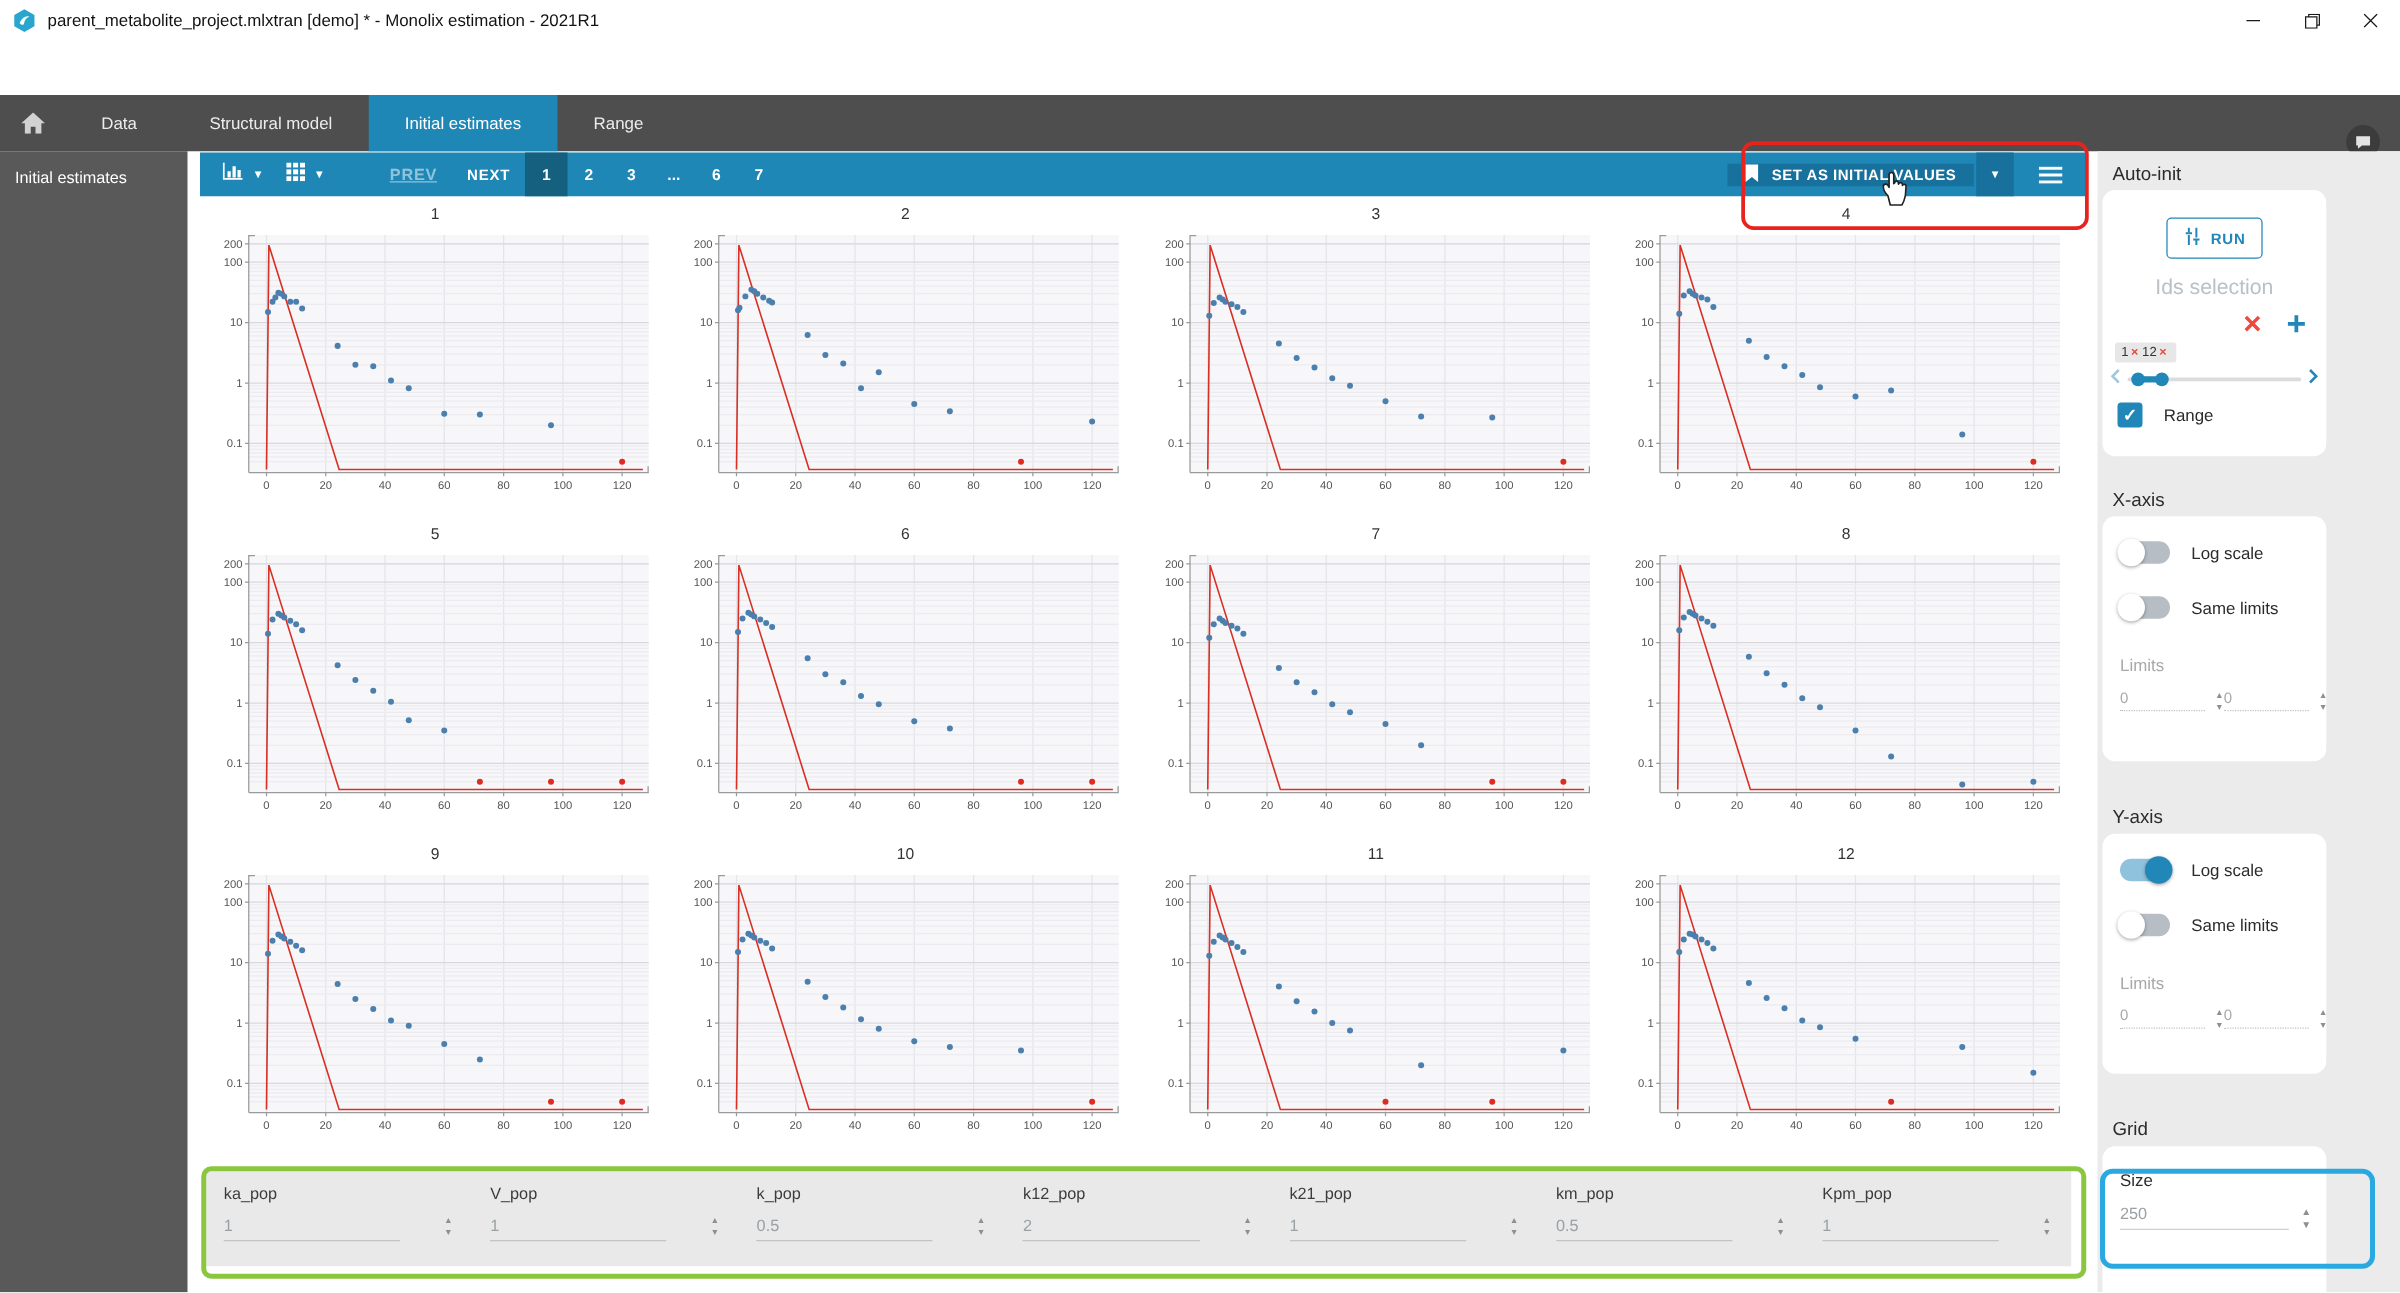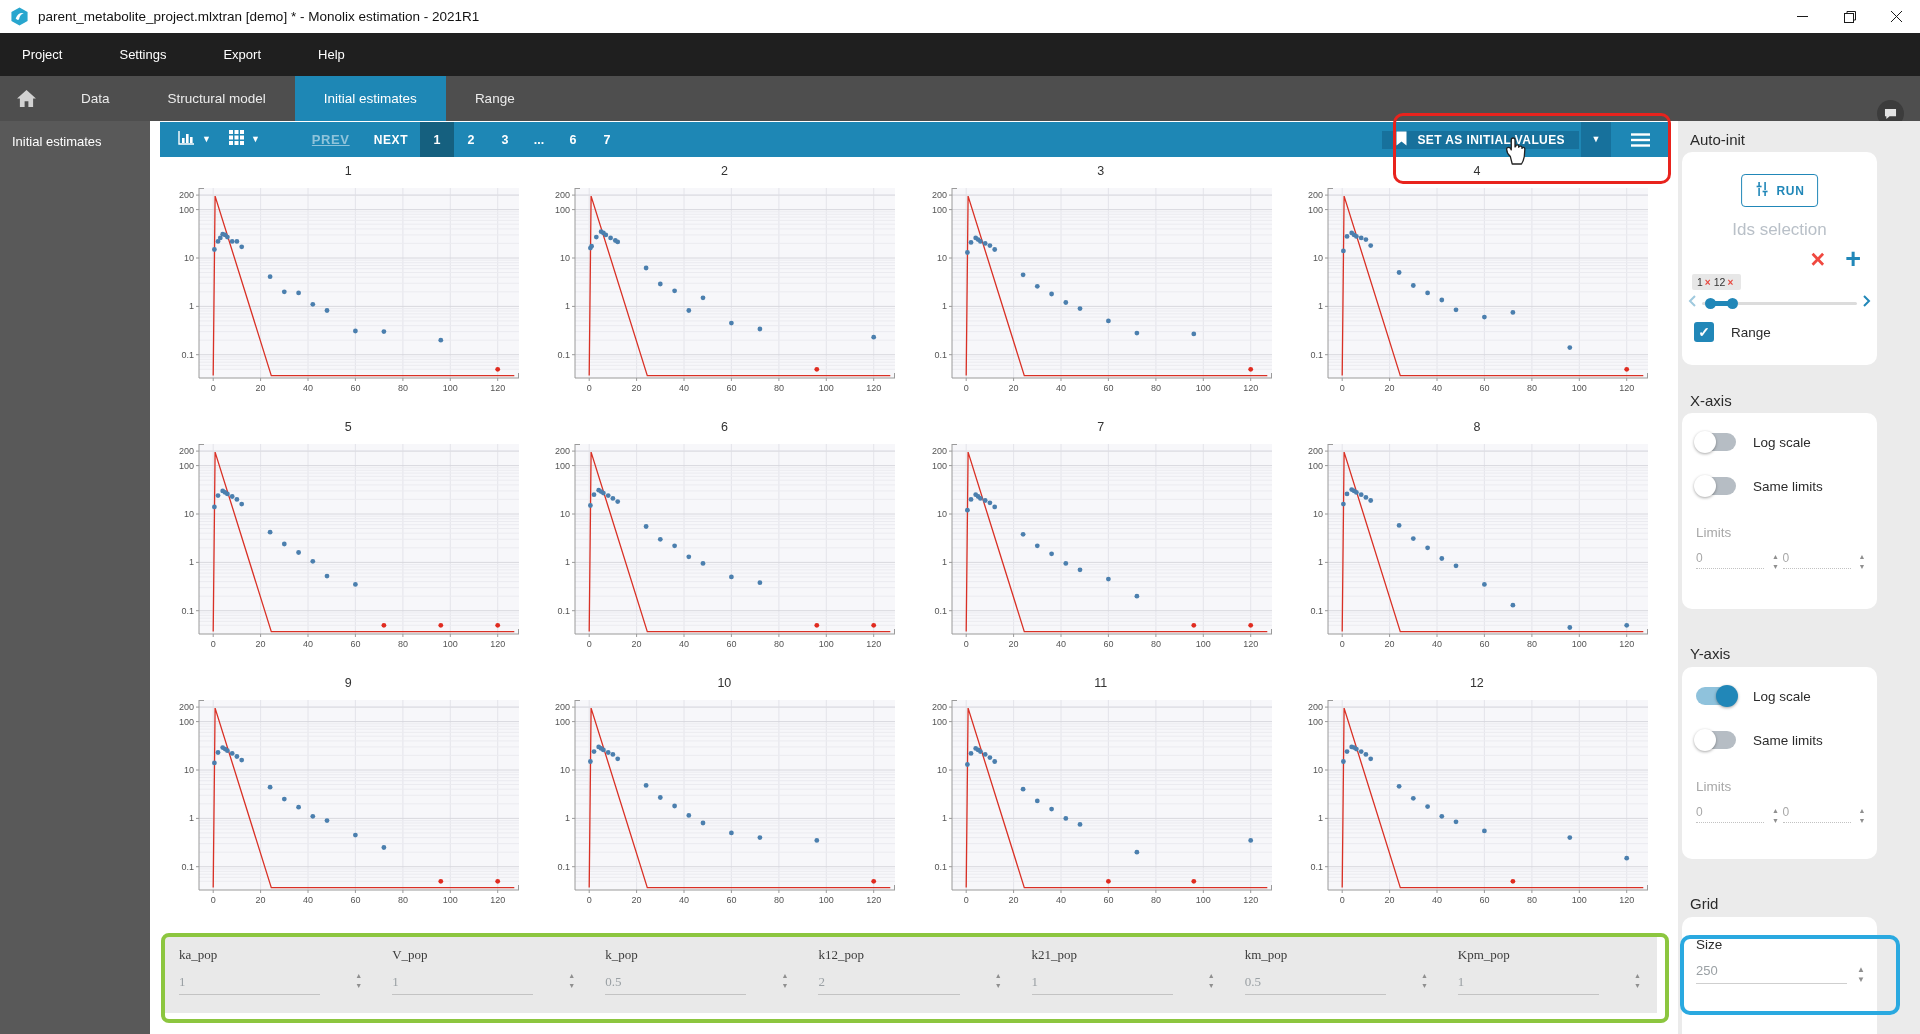--- a/index.html
+++ b/index.html
@@ -37,31 +37,31 @@
   .set-group{margin-left:auto;display:flex;align-items:center;height:35px;}
   .set-btn{background:#17719c;height:18px;display:flex;align-items:center;padding:0 14px;gap:10px;font-size:12px;font-weight:bold;letter-spacing:.4px;}
   .set-caret{background:#17719c;height:35px;width:30px;margin-left:2px;display:flex;align-items:center;justify-content:center;}
   .hamburger{margin:0 18px 0 20px;display:flex;}
   
   .plots{position:absolute;left:160px;top:158px;width:1505px;height:768px;display:grid;grid-template-columns:repeat(4,1fr);grid-auto-rows:256px;}
   .cell{display:flex;flex-direction:column;align-items:center;}
   .cell-title{font-size:12.5px;color:#333;height:18px;margin-top:6px;}
   
   .parambar{position:absolute;left:165px;top:937px;width:1492px;height:76px;background:#e9e9e9;display:flex;}
-  .param{flex:1;position:relative;padding:10px 0 0 14px;font-family:Liberation Serif, serif;}
+  .param{flex:1;position:relative;padding:10px 0 0 14px;}
   .param-label{font-size:13px;color:#3c3c3c;}
   .param-value{margin-top:11px;width:calc(100% - 58px);border-bottom:1px solid #c3c3c3;font-size:13px;color:#9aa0a4;padding-bottom:4px;}
   .spinner{display:flex;flex-direction:column;gap:3px;color:#8f8f8f;font-size:7px;line-height:7px;}
   .param .spinner{position:absolute;right:16px;top:36px;}
   
   .panel{position:absolute;left:1678px;top:121px;width:242px;bottom:0;background:#ebebeb;padding-left:32px;}
   .scroll-track{position:absolute;right:0;top:0;width:14px;height:100%;background:#f3f3f3;}
   .scroll-thumb{position:absolute;right:1px;top:106px;width:12px;height:781px;background:#a7a7a7;}
   .sec-title{position:absolute;left:12px;font-size:15px;color:#2b2b2b;}
-  .card{position:absolute;left:4px;width:195px;background:#fff;border-radius:10px;}
+  .card{position:absolute;left:4px;width:179px;background:#fff;border-radius:10px;}
   .run-btn{position:absolute;top:22px;left:50%;transform:translateX(-50%);display:flex;align-items:center;gap:8px;border:1px solid #2187b8;border-radius:4px;background:#fff;color:#2187b8;font-weight:bold;font-size:12px;letter-spacing:.6px;padding:7px 13px;}
   .ids{position:absolute;top:68px;width:100%;text-align:center;font-size:17px;color:#b9c0c8;}
   .icon-row{position:absolute;top:96px;right:16px;display:flex;gap:20px;align-items:center;}
   .x-ico{color:#f0483f;font-size:25px;font-weight:bold;line-height:22px;}
   .plus-ico{color:#2187b8;font-size:27px;font-weight:bold;line-height:22px;}
   .chip{position:absolute;top:122px;left:10px;background:#e7e7e7;border-radius:2px;padding:2px 5px;font-size:10.5px;color:#333;}
   .chip .rx{color:#e8483f;font-weight:bold;font-size:10px;margin:0 3px 0 2px;}
   .slider-row{position:absolute;top:143px;left:5px;right:5px;height:16px;display:flex;align-items:center;}
   .sl-line{flex:1;height:3px;background:#dcdcdc;border-radius:2px;position:relative;margin:0 5px;}
   .sl-bar{position:absolute;left:4%;width:15%;top:-1px;height:5px;background:#2187b8;border-radius:3px;}
@@ -117,26 +117,20 @@
           </svg>
         </div>
       <div class="win-btn">
           <svg width="11" height="11">
             <path d="M0 0 L11 11 M11 0 L0 11" stroke="#1b1b1b" stroke-width="1"></path>
           </svg>
         </div>
     </div>
   </div>
 
-  <div class="menubar" id="menu-items">
-      <div class="menu-item">Project</div>
-      <div class="menu-item">Settings</div>
-      <div class="menu-item">Export</div>
-      <div class="menu-item">Help</div>
-    </div>
 
   <div class="tabbar">
     <div class="home">
       <svg width="19" height="17" viewBox="0 0 20 18">
           <path d="M10 0 L20 9 H17 V18 H12 V12 H8 V18 H3 V9 H0 Z" fill="#d2d2d2"></path>
         </svg>
     </div>
     <div id="tabs" style="display:flex;align-items:stretch;justify-content:center;">
         <div class="tab">Data</div>
         <div class="tab">Structural model</div>

